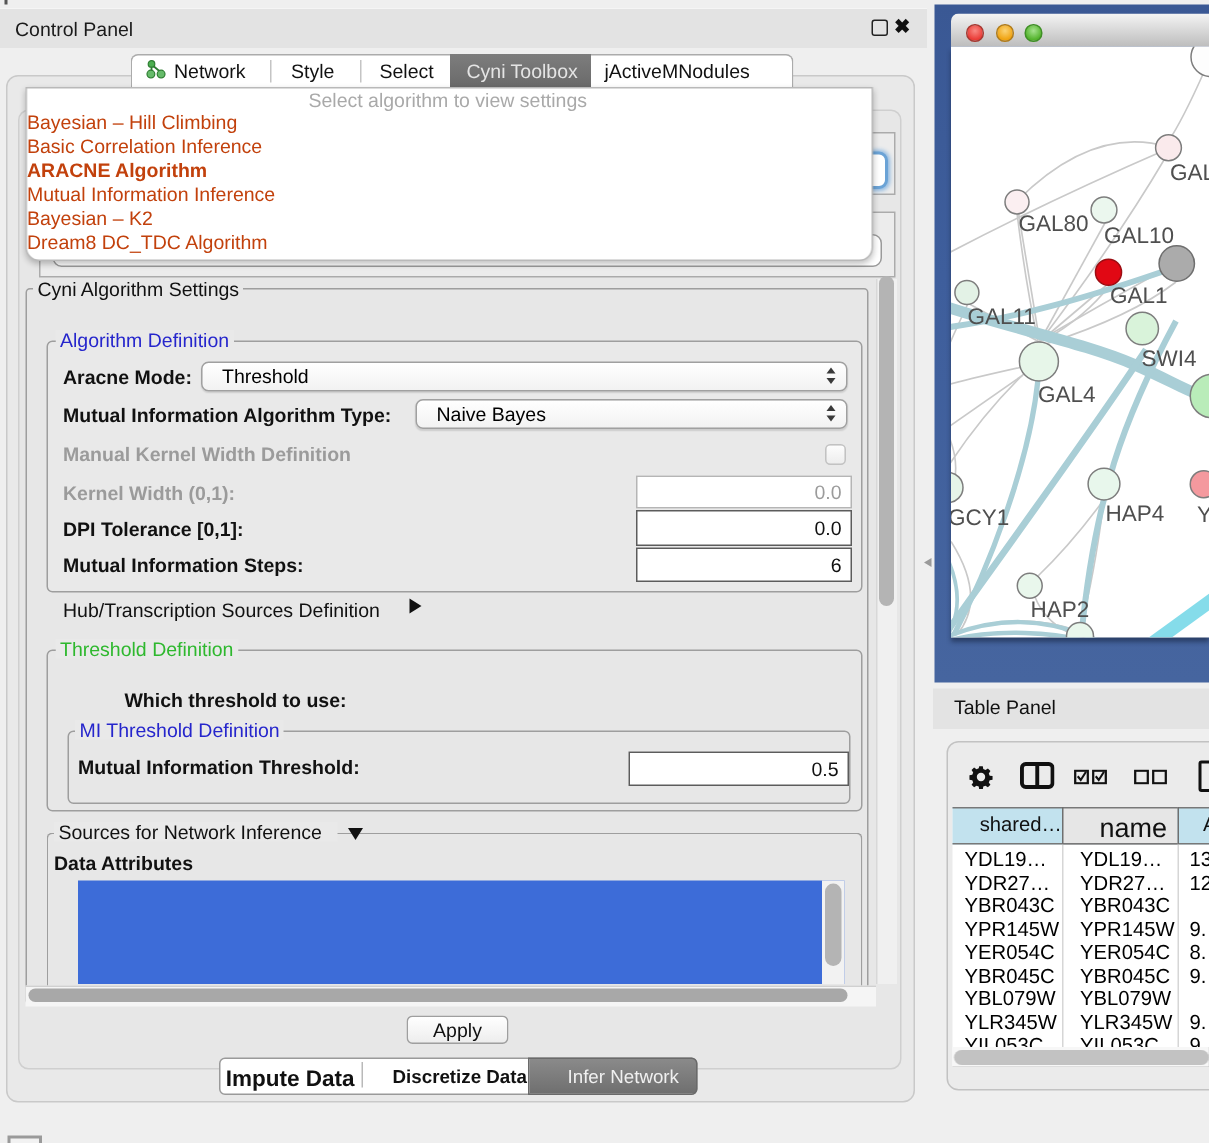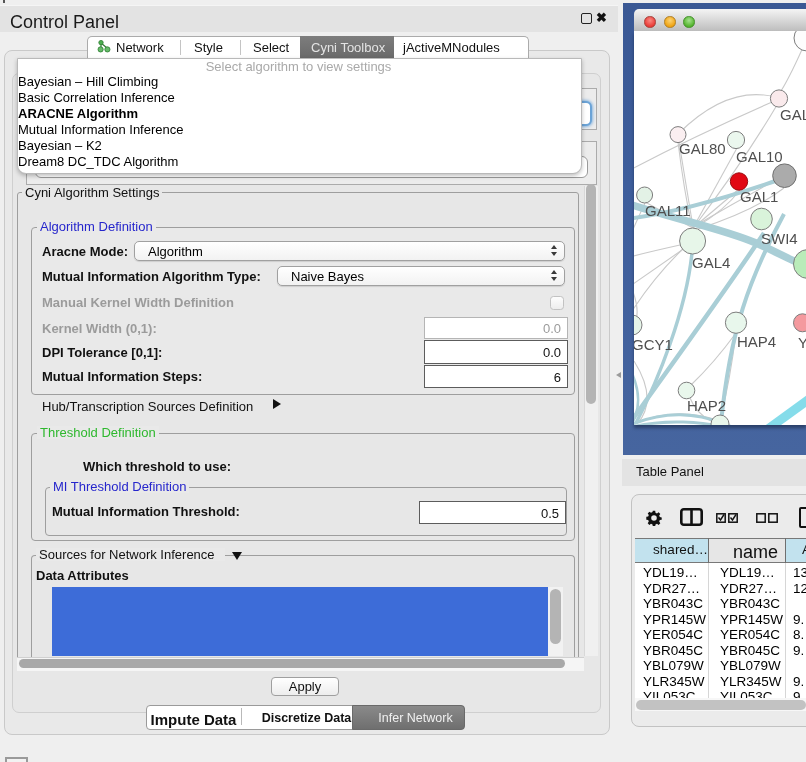--- a/index.html
+++ b/index.html
@@ -18,21 +18,21 @@
   .tr-up{width:0;height:0;border-left:3.5px solid transparent;border-right:3.5px solid transparent;border-bottom:4.5px solid #3a3a3a;margin:0 auto;}
   .tr-dn{width:0;height:0;border-left:3.5px solid transparent;border-right:3.5px solid transparent;border-top:4.5px solid #3a3a3a;margin:2.5px auto 0;}
   .lbl{position:absolute;white-space:nowrap;}
 </style>
 </head>
 <body>
 <div class="ab" style="left:0;top:0;width:806px;height:762px;">
 
 <div class="ab" style="left:3px;top:0;width:2px;height:3px;background:#555;"></div>
 <div class="ab" style="left:0;top:5px;width:618px;height:26px;background:#e3e3e3;border-top:1px solid #f5f5f5;"></div>
-<div class="lbl" style="left:10px;top:12px;font-size:18px;color:#1a1a1a;">Control Panel</div>
+<div class="lbl" style="left:10px;top:12px;font-size:13px;color:#1a1a1a;">Control Panel</div>
 
 <div class="ab" style="left:581px;top:13px;width:9px;height:9px;border:1.6px solid #222;border-radius:2px;"></div>
 <div class="lbl" style="left:596px;top:10px;font-size:13px;font-weight:bold;color:#111;">✖</div>
 
 <div class="ab" style="left:4px;top:50px;width:604px;height:683px;background:#e9e9e9;border:1px solid #c9c9c9;border-radius:8px;"></div>
 
 <div class="ab" style="left:12px;top:73px;width:587px;height:638px;background:#e7e7e7;border:1px solid #cfcfcf;border-radius:7px;"></div>
 
 <div class="ab" style="left:26px;top:88px;width:569px;height:40px;background:#ececec;border:1px solid #ababab;"></div>
 <div class="ab" style="left:35px;top:101px;width:553px;height:21px;background:#fff;border:2px solid #6ba3d6;border-radius:6px;box-shadow:0 0 3px 1px #8ab6e0;"></div>
@@ -43,21 +43,21 @@
 <div class="ab" style="left:586px;top:184px;width:10px;height:220px;background:#b4b4b4;border-radius:5px;"></div>
 
 <div class="grp" style="left:17px;top:192px;width:560px;height:476px;border-radius:3px;"></div>
 <div class="grplab" style="left:22px;top:186px;background:#e7e7e7;">Cyni Algorithm Settings</div>
 
 <div class="grp" style="left:31px;top:227px;width:542px;height:166px;background:#e9e9e9;"></div>
 <div class="grplab" style="left:37px;top:220px;color:#2626cc;">Algorithm Definition</div>
 
 <div class="lbl bold" style="left:42px;top:244px;">Aracne Mode:</div>
 <div class="combo" style="left:134px;top:241px;width:429px;height:18px;">
-  <span class="ctext">Algorithm</span>
+  <span class="ctext">Threshold</span>
   <div class="arrows" style="right:5px;top:3px;">
         <div class="tr-up"></div>
         <div class="tr-dn"></div>
       </div>
 </div>
 
 <div class="lbl bold" style="left:42px;top:269px;">Mutual Information Algorithm Type:</div>
 <div class="combo" style="left:277px;top:266px;width:286px;height:18px;">
   <span class="ctext">Naive Bayes</span>
   <div class="arrows" style="right:5px;top:3px;">
@@ -134,21 +134,21 @@
   <circle cx="10.4" cy="9.4" r="2.6" fill="#66bb6a" stroke="#2e7d32" stroke-width="0.8"></circle>
 </svg>
 <div class="lbl" style="left:116px;top:40px;">Network</div>
 <div class="lbl" style="left:194px;top:40px;">Style</div>
 <div class="lbl" style="left:253px;top:40px;">Select</div>
 <div class="lbl" style="left:311px;top:40px;color:#e4e4e4;">Cyni Toolbox</div>
 <div class="lbl" style="left:403px;top:40px;">jActiveMNodules</div>
 
 <div class="ab" style="left:17px;top:58px;width:563px;height:114px;background:#fff;border:1px solid #b9b9b9;border-radius:0 0 9px 9px;box-shadow:0 2px 4px rgba(0,0,0,0.25);"></div>
 <div class="lbl" style="left:0;top:59px;width:597px;text-align:center;color:#a9a9a9;">Select algorithm to view settings</div>
-<div class="ab txt" style="left:18px;top:74px;font-size:13px;line-height:16px;color:#000000;">
+<div class="ab txt" style="left:18px;top:74px;font-size:13px;line-height:16px;color:#c2410c;">
 Bayesian – Hill Climbing<br>
 Basic Correlation Inference<br>
 <span class="bold">ARACNE Algorithm</span><br>
 Mutual Information Inference<br>
 Bayesian – K2<br>
 Dream8 DC_TDC Algorithm
 </div>
 
 <div class="ab" style="left:5px;top:757px;width:19px;height:10px;background:#f2f2f2;border:2px solid #9a9a9a;"></div>
 

